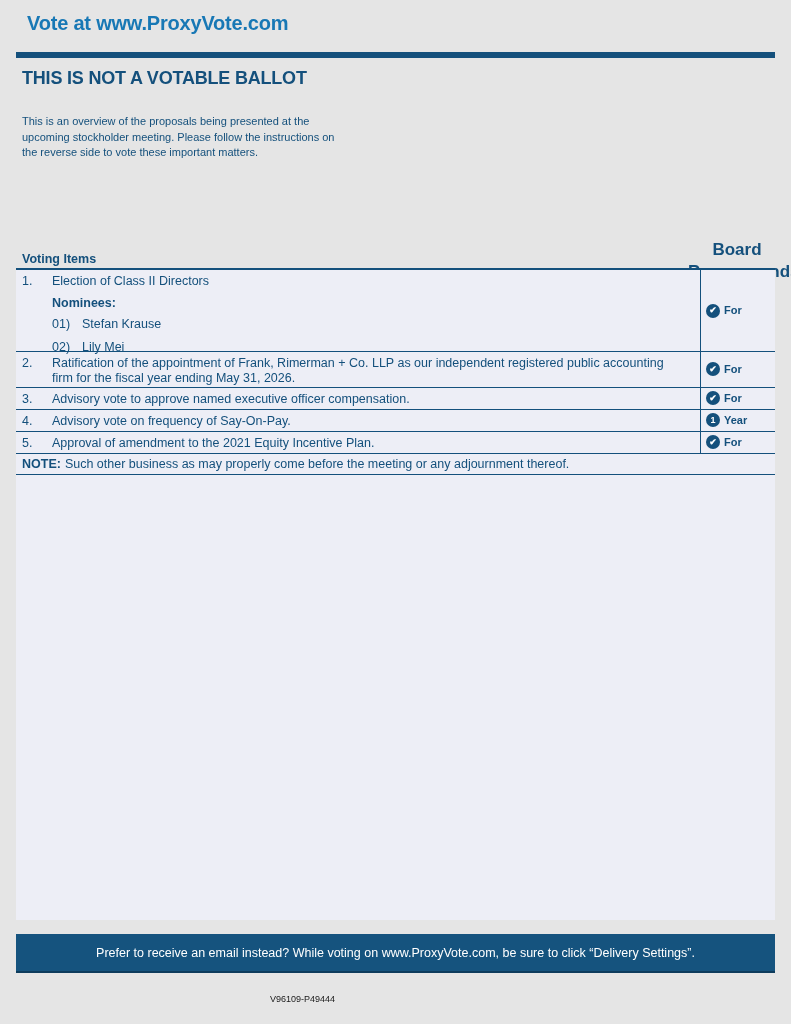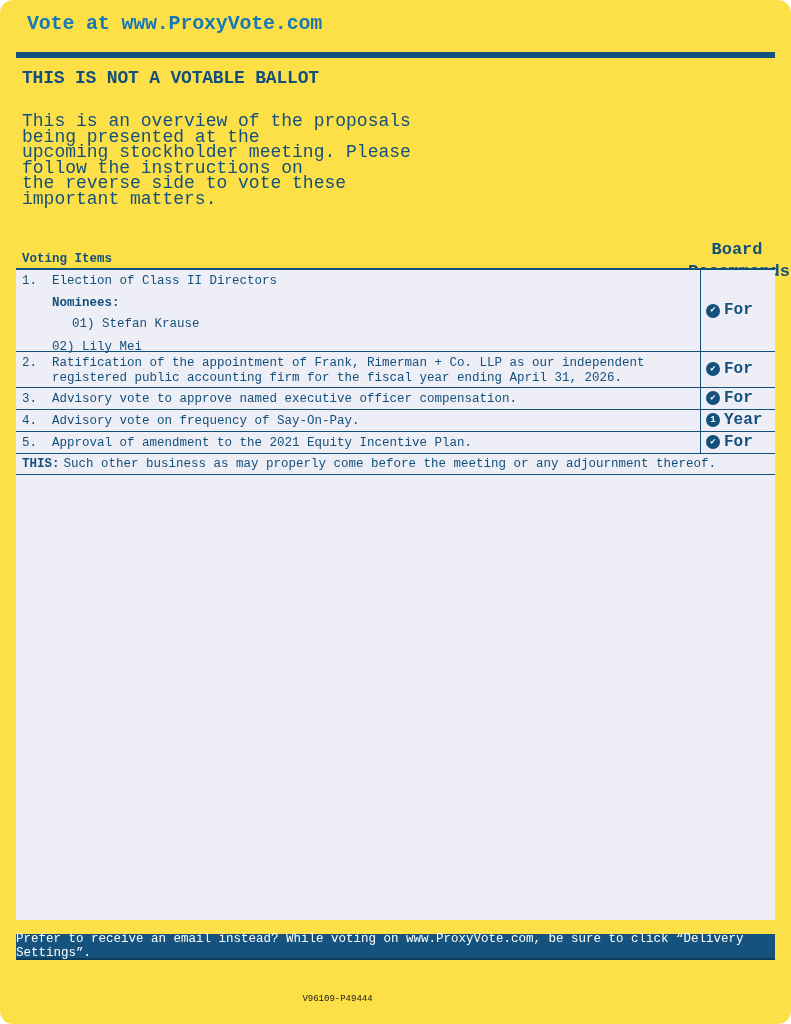--- a/index.html
+++ b/index.html
@@ -1,43 +1,42 @@
 <!DOCTYPE html>
 <html><head>
 <meta charset="utf-8">
 <style>
   * { margin: 0; padding: 0; box-sizing: border-box; }
   html,body { background:#fff; }
   .page {
     position: relative;
     width: 791px;
     height: 1024px;
-    background: #fde047;
-    font-family: Liberation Mono, monospace;
+    background: #e5e5e5;
+    font-family: Liberation Sans, sans-serif;
     color: #14507C;
     overflow: hidden;
-    border-radius: 13px;
   }
   .site-title {
     position: absolute; left: 27px; top: 12px;
     font-size: 20px; font-weight: 700; color: #1878B5;
     letter-spacing: -0.2px;
   }
   .top-rule {
     position: absolute; left: 16px; top: 52px;
     width: 759px; height: 6px; background: #14507C;
   }
   .notice-heading {
     position: absolute; left: 22px; top: 68px;
     font-size: 18px; font-weight: 700; color: #14507C;
     letter-spacing: -0.2px;
   }
   .notice-body {
     position: absolute; left: 22px; top: 114px; width: 390px;
-    font-size: 18px; line-height: 15.5px; color: #14507C;
+    font-size: 11px; line-height: 15.5px; color: #14507C;
     white-space: pre-line;
   }
   .items-header {
     position: absolute; left: 22px; top: 252px;
     font-size: 12.5px; font-weight: 700; color: #14507C; text-align: right;
   }
   .recommends-header {
     position: absolute; left: 688px; top: 239px; width: 98px;
     font-size: 17px; font-weight: 700; color: #14507C;
     text-align: center; white-space: pre-line; line-height: 22px;
@@ -60,42 +59,42 @@
   .vrow-rec {
     flex: 0 0 75px; border-left: 1.5px solid #14507C;
     display: flex; align-items: center; padding-left: 5px; gap: 4px;
   }
   .row-1 { height: 82px; }
   .row-2 { height: 35.5px; }
   .row-3, .row-4, .row-5 { height: 22px; }
   .row-note { height: 21.5px; }
   .nominees-label { font-weight: 700; display: block; margin-top: 7px; }
   .nominee-line { display: flex; margin-top: 8px; }
-  .nominee-line.first { margin-top: 6px; margin-left: 20px; }
+  .nominee-line.first { margin-top: 6px; }
   .nominee-num { flex: 0 0 30px; }
   .circle-icon {
     width: 14px; height: 14px; border-radius: 50%;
     background: #14507C; color: #fff;
     display: inline-flex; align-items: center; justify-content: center;
     font-size: 9px; font-weight: 700; flex: 0 0 14px;
   }
-  .rec-label { font-weight: 700; font-size: 16px; }
+  .rec-label { font-weight: 700; font-size: 11px; }
   .note-row-main { padding: 3px 6px 0 6px; }
   .note-label { font-weight: 700; }
   .table-filler { flex: 1 1 auto; }
   .footer-bar {
     position: absolute; left: 16px; top: 934px;
-    width: 759px; height: 26px;
+    width: 759px; height: 39px;
     background: #15537E; border-bottom: 2px solid #0E3C5C;
     display: flex; align-items: center; justify-content: center;
   }
   .footer-bar-text { color: #ffffff; font-size: 12.5px; }
   .form-code {
     position: absolute; left: 270px; top: 994px; width: 135px;
-    text-align: center; font-size: 9px; color: #1a1a1a;
+    text-align: left; font-size: 9px; color: #1a1a1a;
     font-weight: 400;
   }
 </style>
 </head>
 <body>
 
 <div class="page">
 
   <div class="site-title">Vote at www.ProxyVote.com</div>
   <div class="top-rule"></div>
@@ -129,21 +128,21 @@
       </div>
       <div class="vrow-rec">
         <span class="circle-icon">✔</span>
         <span class="rec-label">For</span>
       </div>
     </div>
 
     <div class="vrow row-2">
       <div class="vrow-main">
         <span class="vrow-num">2.</span>
-        <span class="vrow-text">Ratification of the appointment of Frank, Rimerman + Co. LLP as our independent registered public accounting firm for the fiscal year ending April 31, 2026.</span>
+        <span class="vrow-text">Ratification of the appointment of Frank, Rimerman + Co. LLP as our independent registered public accounting firm for the fiscal year ending May 31, 2026.</span>
       </div>
       <div class="vrow-rec">
         <span class="circle-icon">✔</span>
         <span class="rec-label">For</span>
       </div>
     </div>
 
     <div class="vrow row-3">
       <div class="vrow-main">
         <span class="vrow-num">3.</span>
@@ -172,21 +171,21 @@
         <span class="vrow-text">Approval of amendment to the 2021 Equity Incentive Plan.</span>
       </div>
       <div class="vrow-rec">
         <span class="circle-icon">✔</span>
         <span class="rec-label">For</span>
       </div>
     </div>
 
     <div class="vrow row-note">
       <div class="vrow-main note-row-main">
-        <span class="note-label">THIS:</span>
+        <span class="note-label">NOTE:</span>
         <span style="width:4px; flex:0 0 4px;"></span>
         <span>Such other business as may properly come before the meeting or any adjournment thereof.</span>
       </div>
     </div>
 
     <div class="table-filler"></div>
   </div>
 
   <div class="footer-bar">
     <span class="footer-bar-text">Prefer to receive an email instead? While voting on www.ProxyVote.com, be sure to click “Delivery Settings”.</span>

